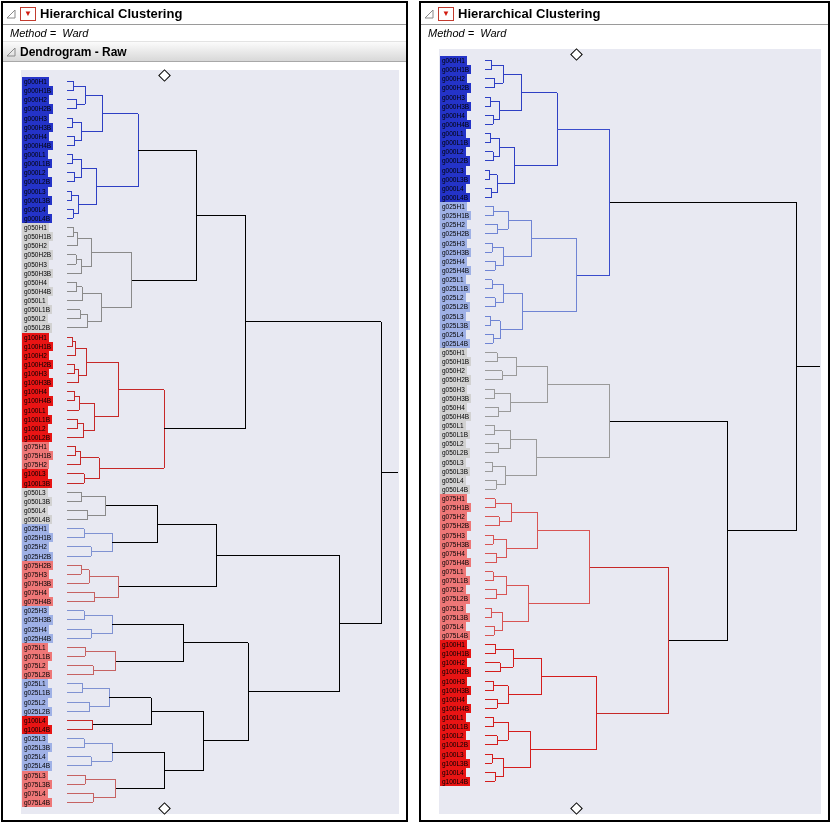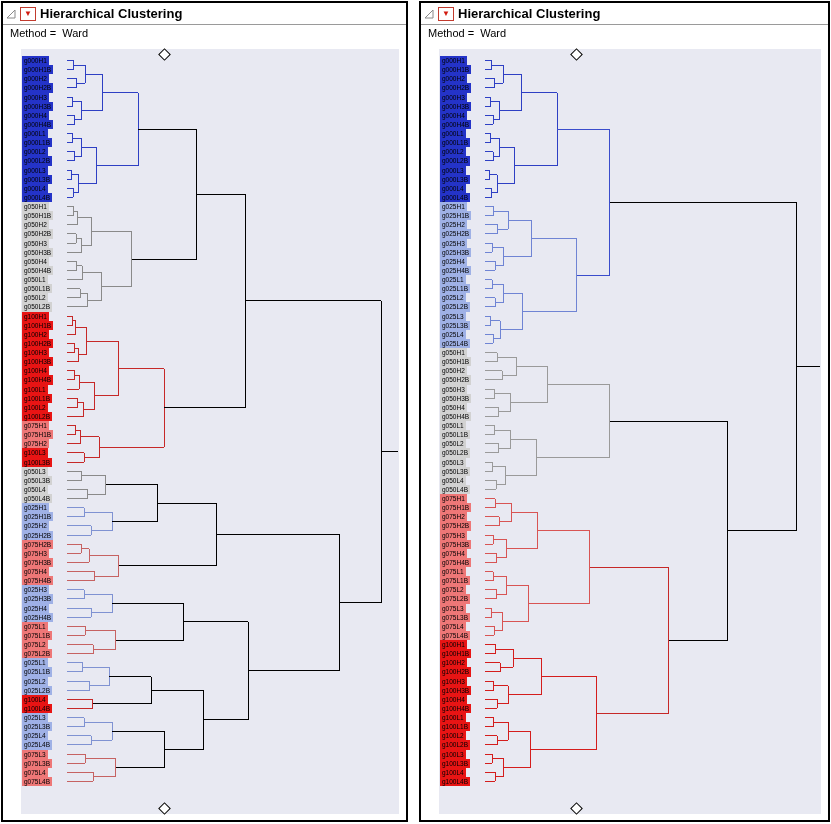--- a/index.html
+++ b/index.html
@@ -11,21 +11,21 @@
   .panel-right{left:419px;width:411px;height:821px;}
 
   .panel-header{flex:0 0 auto;height:21px;display:flex;align-items:center;gap:4px;
                 padding:0 3px;border-bottom:1px solid #9a9a9a;background:#fff;}
   .disc{width:10px;height:10px;flex:0 0 auto;}
   .red-btn{width:14px;height:12px;flex:0 0 auto;border:1px solid #c23b2e;background:#fff;
            display:flex;align-items:center;justify-content:center;
            font-size:8px;line-height:1;color:#d11a0f;cursor:default;}
   .panel-title{font-weight:bold;font-size:13px;color:#000;white-space:nowrap;}
 
-  .method{flex:0 0 auto;font-size:11px;color:#000;padding:2px 0 2px 7px;white-space:pre;}
+  .method{flex:0 0 auto;font-size:11px;color:#000;padding:2px 0 2px 7px;white-space:pre;font-style:italic;}
 
   .section-header{flex:0 0 auto;height:19px;display:flex;align-items:center;gap:4px;
                   padding:0 3px;background:linear-gradient(#fbfbfb,#d8d8d8);
                   border-top:1px solid #e3e3e3;border-bottom:1px solid #a8a8a8;}
   .section-title{font-weight:bold;font-size:12px;color:#000;white-space:nowrap;}
 
   .plot-wrap{flex:1;position:relative;background:#fff;}
   .plot{position:absolute;left:18px;right:7px;top:8px;bottom:6px;background:#e8e9f2;}
   .labels{position:absolute;left:1px;top:0;bottom:0;z-index:2;}
   .leaf{position:absolute;left:0;font-size:6.5px;color:#000;padding:0 2px;
@@ -45,20 +45,26 @@
     <div class="panel-header">
       <svg class="disc" viewBox="0 0 10 10">
         <polygon points="1,9 9,9 9,1" fill="none" stroke="#8a8a8a" stroke-width="1"></polygon>
       </svg>
       <span class="red-btn">
         <span>▼</span>
       </span>
       <span class="panel-title">Hierarchical Clustering</span>
     </div>
     <div class="method">Method =  Ward</div>
+    <div class="section-header">
+      <svg class="disc" viewBox="0 0 10 10">
+        <polygon points="1,9 9,9 9,1" fill="none" stroke="#8a8a8a" stroke-width="1"></polygon>
+      </svg>
+      <span class="section-title">Dendrogram - Raw</span>
+    </div>
     <div class="plot-wrap">
       <div class="plot" style="background: rgb(232, 233, 242);">
         <svg class="tree" width="378" height="744" viewBox="0 0 378 744">
             <line x1="46" y1="11.5625" x2="52.86610133574891" y2="11.5625" stroke="#2e3fc4" stroke-width="1"></line>
             <line x1="46" y1="20.6875" x2="52.86610133574891" y2="20.6875" stroke="#2e3fc4" stroke-width="1"></line>
             <line x1="52.86610133574891" y1="11.5625" x2="52.86610133574891" y2="20.6875" stroke="#2e3fc4" stroke-width="1"></line>
             <line x1="46" y1="29.8125" x2="55.72697689231096" y2="29.8125" stroke="#2e3fc4" stroke-width="1"></line>
             <line x1="46" y1="38.9375" x2="55.72697689231096" y2="38.9375" stroke="#2e3fc4" stroke-width="1"></line>
             <line x1="55.72697689231096" y1="29.8125" x2="55.72697689231096" y2="38.9375" stroke="#2e3fc4" stroke-width="1"></line>
             <line x1="52.86610133574891" y1="16.125" x2="64.14492569067176" y2="16.125" stroke="#2e3fc4" stroke-width="1"></line>

